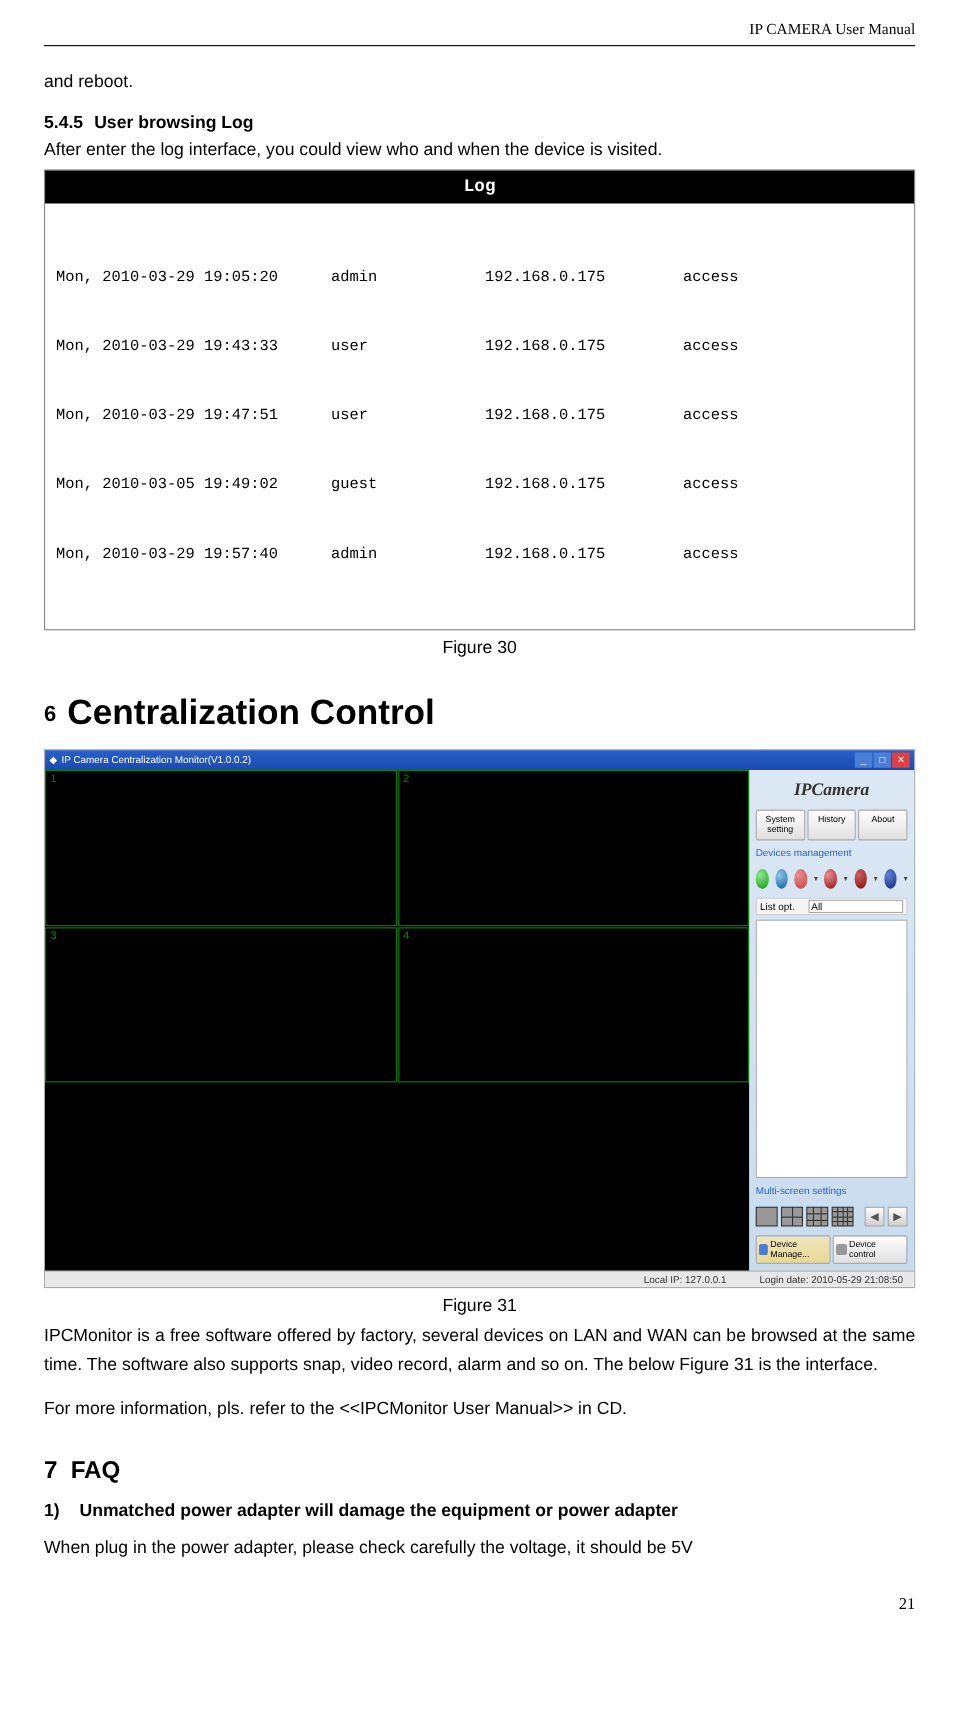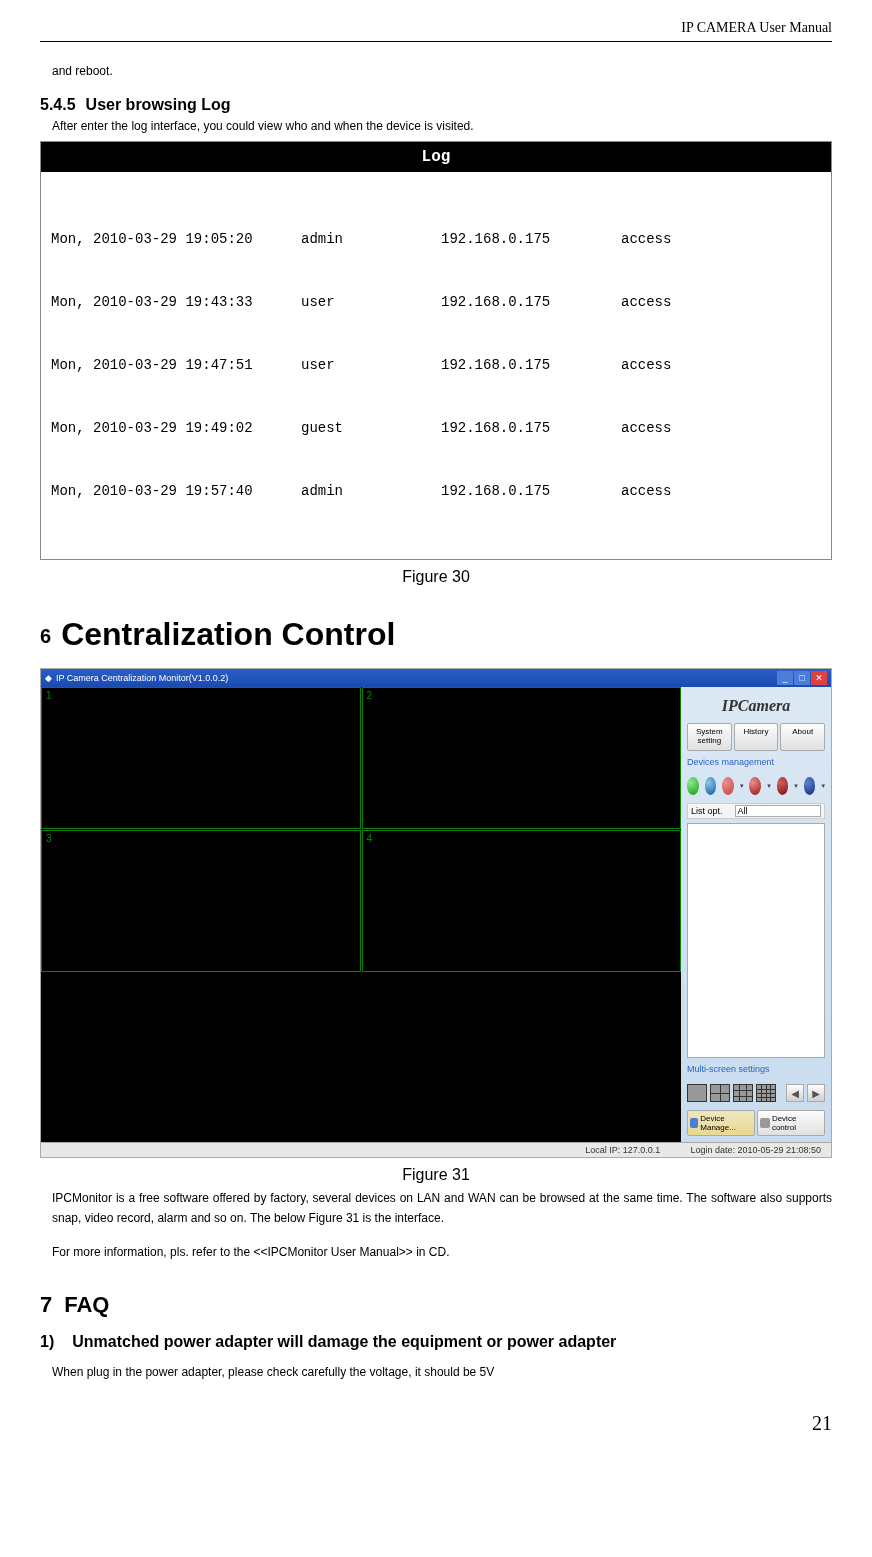--- a/index.html
+++ b/index.html
@@ -19,24 +19,23 @@
       text-align: right;
       font-size: 14px;
       font-family: "Times New Roman", serif;
       margin-bottom: 5px;
     }
     .header-line {
       border-bottom: 1px solid #000;
       margin-bottom: 20px;
     }
     .body-text {
-      font-size: 12px;
+      font-size: 16px;
       line-height: 1.6;
       margin-bottom: 15px;
-      margin-left: 12px;
     }
     .subsection-heading {
       font-size: 16px;
       font-weight: bold;
       margin-bottom: 3px;
     }
     .subsection-heading .num {
       margin-right: 10px;
     }
     .log-screenshot {
@@ -294,21 +293,21 @@
       border-top: 1px solid #aaa;
       display: flex;
       justify-content: flex-end;
       gap: 30px;
       font-size: 9px;
       padding: 2px 10px;
       color: #333;
     }
     .page-number {
       text-align: right;
-      font-size: 20px;
+      font-size: 15px;
       font-family: "Times New Roman", serif;
       margin-top: 30px;
     }
     .log-row {
       display: flex;
     }
     .log-col-date { width: 250px; }
     .log-col-user { width: 140px; }
     .log-col-ip { width: 180px; }
     .log-col-action { flex: 1; }
@@ -325,21 +324,21 @@
   <span class="num">5.4.5</span><span>User browsing Log</span>
 </div>
 <p class="body-text" style="margin-bottom:5px;">After enter the log interface, you could view who and when the device is visited.</p>
 
 <div class="log-screenshot">
   <div class="log-header">Log</div>
   <div class="log-body">
     <div class="log-row"><span class="log-col-date">Mon, 2010-03-29 19:05:20</span><span class="log-col-user">admin</span><span class="log-col-ip">192.168.0.175</span><span class="log-col-action">access</span></div>
     <div class="log-row"><span class="log-col-date">Mon, 2010-03-29 19:43:33</span><span class="log-col-user">user</span><span class="log-col-ip">192.168.0.175</span><span class="log-col-action">access</span></div>
     <div class="log-row"><span class="log-col-date">Mon, 2010-03-29 19:47:51</span><span class="log-col-user">user</span><span class="log-col-ip">192.168.0.175</span><span class="log-col-action">access</span></div>
-    <div class="log-row"><span class="log-col-date">Mon, 2010-03-29 19:49:02</span><span class="log-col-user">guest</span><span class="log-col-ip">192.168.0.175</span><span class="log-col-action">access</span></div>
+    <div class="log-row"><span class="log-col-date">Mon, 2010-03-05 19:49:02</span><span class="log-col-user">guest</span><span class="log-col-ip">192.168.0.175</span><span class="log-col-action">access</span></div>
     <div class="log-row"><span class="log-col-date">Mon, 2010-03-29 19:57:40</span><span class="log-col-user">admin</span><span class="log-col-ip">192.168.0.175</span><span class="log-col-action">access</span></div>
   </div>
 </div>
 <div class="figure-caption">Figure 30</div>
 
 <div class="section-heading">
   <span class="num">6</span><span>Centralization Control</span>
 </div>
 
 <div class="centralization-screenshot">

